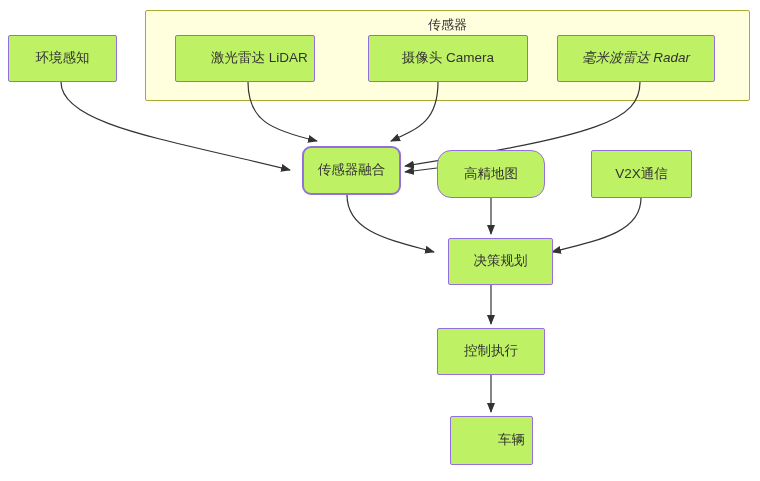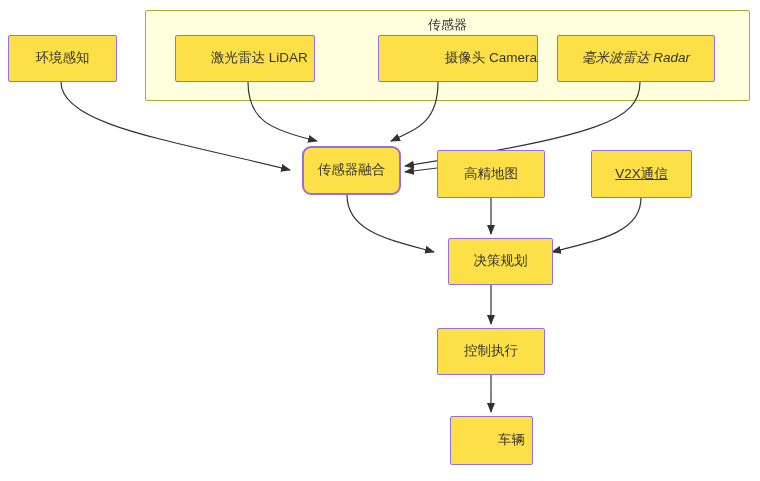--- a/index.html
+++ b/index.html
@@ -41,21 +41,21 @@
     text-align: center;
     top: 6px;
     left: 0;
     font-size: 13px;
     color: #333333;
     line-height: 16px;
   }
   .node {
     position: absolute;
     box-sizing: border-box;
-    background: #fde047;
+    background: #bef264;
     border: 1px solid #9370db;
     border-radius: 2px;
     display: flex;
     align-items: center;
     justify-content: center;
     color: #333333;
     font-size: 13.5px;
     line-height: 1.2;
     text-align: center;
     white-space: nowrap;
@@ -93,33 +93,33 @@
         <path d="M 491,375 L 491,412" marker-end="url(#arrow)"></path>
       </g>
   </svg>
 
   <div class="node" id="node-env" style="left: 8px; top: 35px; width: 109px; height: 47px;">
     <span>环境感知</span>
   </div>
   <div class="node" id="node-lidar" style="left: 175px; top: 35px; width: 140px; height: 47px; padding-left: 29px;">
     <span>激光雷达 LiDAR</span>
   </div>
-  <div class="node" id="node-camera" style="left: 378px; top: 35px; width: 160px; height: 47px; justify-content: flex-end;">
+  <div class="node" id="node-camera" style="left: 368px; top: 35px; width: 160px; height: 47px;">
     <span>摄像头 Camera</span>
   </div>
   <div class="node" id="node-radar" style="left: 557px; top: 35px; width: 158px; height: 47px; font-style: italic;">
     <span>毫米波雷达 Radar</span>
   </div>
   <div class="node rounded" id="node-fusion" style="left: 302px; top: 146px; width: 99px; height: 49px;">
     <span>传感器融合</span>
   </div>
-  <div class="node" id="node-map" style="left: 437px; top: 150px; width: 108px; height: 48px;">
+  <div class="node" id="node-map" style="left: 437px; top: 150px; width: 108px; height: 48px; border-radius: 14px;">
     <span>高精地图</span>
   </div>
-  <div class="node" id="node-v2x" style="left: 591px; top: 150px; width: 101px; height: 48px; text-decoration: underline;">
+  <div class="node" id="node-v2x" style="left: 591px; top: 150px; width: 101px; height: 48px;">
     <span>V2X通信</span>
   </div>
   <div class="node" id="node-plan" style="left: 440px; top: 238px; width: 105px; height: 47px; margin-left: 8px;">
     <span>决策规划</span>
   </div>
   <div class="node" id="node-ctrl" style="left: 437px; top: 328px; width: 108px; height: 47px;">
     <span>控制执行</span>
   </div>
   <div class="node" id="node-car" style="left: 450px; top: 416px; width: 83px; height: 49px; padding-left: 40px;">
     <span>车辆</span>

